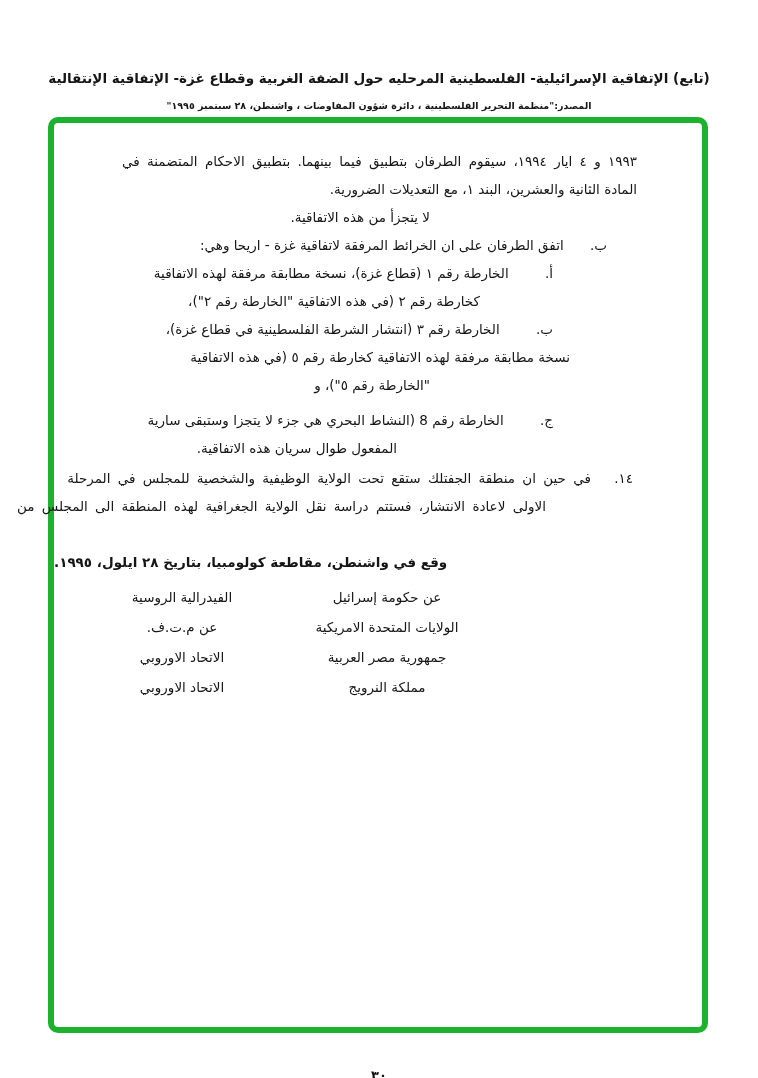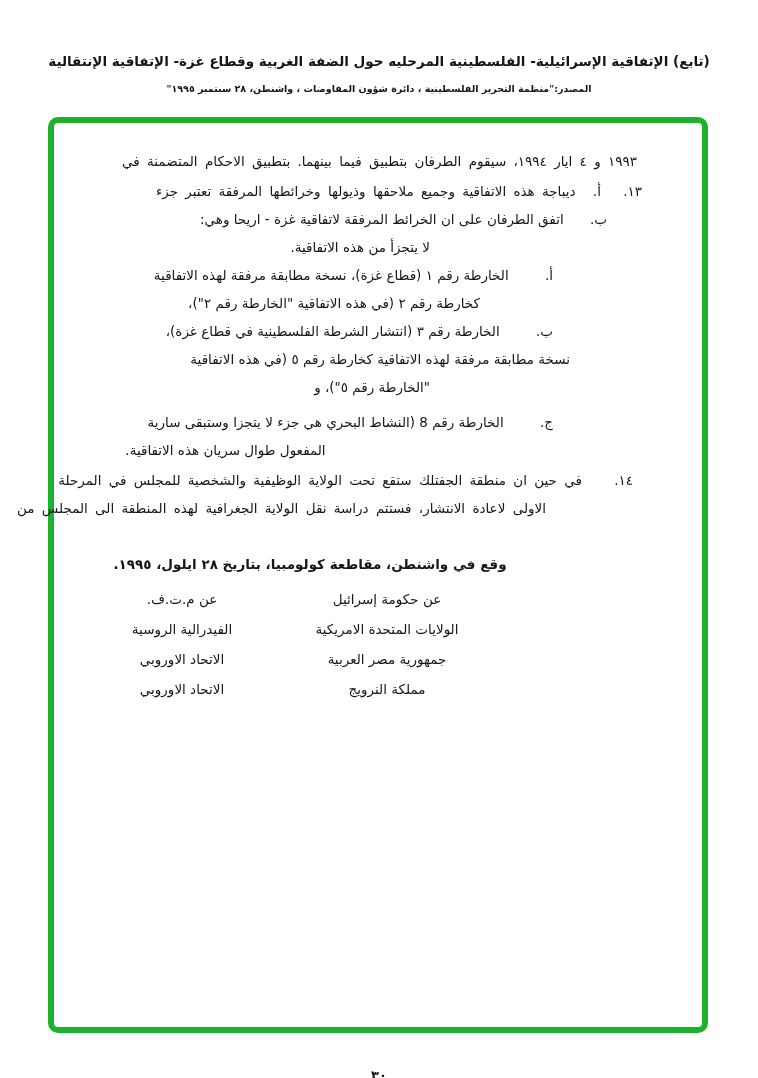--- a/index.html
+++ b/index.html
@@ -7,21 +7,21 @@
   html,body { width:758px; height:1078px; }
   body {
     position:relative;
     background:#ffffff;
     font-family:"DejaVu Sans", sans-serif;
     color:var(--ink);
     overflow:hidden;
   }
   
   .header { position:absolute; top:50px; left:0; right:0; text-align:center; direction:rtl; }
-  .t1 { font-size:13.5px; font-weight:bold; line-height:22px; }
+  .t1 { font-size:13.5px; font-weight:bold; line-height:22px;margin-top:17px; }
   .t2 { font-size:9.5px;  font-weight:bold; margin-top:10px; line-height:13px; }
   
   .frame {
     position:absolute; left:48px; top:117px; width:660px; height:916px;
     border:6px solid var(--green); border-radius:10px;
   }
   
   .content {
     position:absolute; left:54px; top:123px; width:608px; height:904px;
     padding-top:24px; direction:rtl;
@@ -39,27 +39,27 @@
   .l3 .mk  { margin-left:10px; }
   .l4  { padding-right:232px; }
   .l5  { padding-right:55px; }
   .l5 .mk { margin-left:22px; }
   .l6, .l8, .l11 { padding-right:109px; }
   .mk2 { margin-left:32px; }
   .l7  { padding-right:182px;padding-left:32px; }
   .l9  { padding-right:92px; }
   .l10 { padding-right:232px; }
   .l11 { margin-top:7px; }
-  .l12 { padding-right:265px;text-align:center; }
+  .l12 { padding-right:265px; }
   .l13 { padding-right:29px; margin-top:2px; }
-  .l13 .num { margin-left:25px; }
+  .l13 .num { margin-left:16px; }
   .l14 { padding-right:116px; }
   .l15 { padding-right:109px; }
   .signed {
-    margin-top:28px; padding-right:96px; direction:rtl; text-align:center;
+    margin-top:28px; padding-right:96px; direction:rtl; text-align:left;
     white-space:nowrap; font-weight:bold; font-size:13.5px; height:28px; line-height:28px;
   }
   
   .sigs { display:flex; direction:rtl; margin-top:6px; }
   .sig-col { text-align:center; }
   .sig-col.rcol { width:210px; margin-right:170px; }
   .sig-col.lcol { width:180px; margin-right:10px; }
   .sig-col div { height:30px; line-height:30px; font-size:13.5px; white-space:nowrap; }
   
   .pagenum {
@@ -75,33 +75,31 @@
   <div class="t2">المصدر:"منظمة التحرير الفلسطينية ، دائرة شؤون المفاوضات ، واشنطن، ٢٨ سبتمبر ١٩٩٥"</div>
 </div>
 
 <div class="frame"></div>
 
 <div class="content">
 
   <div class="ln l1 wide">
     <span>١٩٩٣ و ٤ ايار ١٩٩٤، سيقوم الطرفان بتطبيق فيما بينهما. بتطبيق الاحكام المتضمنة في</span>
   </div>
-
-  <div class="ln l3 wide">
-    <span class="num">١٣.</span>
-    <span class="mk">أ.</span>
-    <span>ديباجة هذه الاتفاقية وجميع ملاحقها وذيولها وخرائطها المرفقة تعتبر جزء</span>
-  </div>
-  <div class="ln l5">
-    <span class="mk">ب.</span>
-    <span>اتفق الطرفان على ان الخرائط المرفقة لاتفاقية غزة - اريحا وهي:</span>
+  <div class="ln l2">
+    <span>المادة الثانية والعشرين، البند ١، مع التعديلات الضرورية.</span>
   </div>
 
   <div class="ln l4">
     <span>لا يتجزأ من هذه الاتفاقية.</span>
+  </div>
+
+  <div class="ln l5">
+    <span class="mk">ب.</span>
+    <span>اتفق الطرفان على ان الخرائط المرفقة لاتفاقية غزة - اريحا وهي:</span>
   </div>
 
   <div class="ln l6">
     <span class="mk mk2">أ.</span>
     <span>الخارطة رقم ١ (قطاع غزة)، نسخة مطابقة مرفقة لهذه الاتفاقية</span>
   </div>
   <div class="ln l7">
     <span>كخارطة رقم ٢ (في هذه الاتفاقية "الخارطة رقم ٢")،</span>
   </div>
 
@@ -135,22 +133,22 @@
   <div class="signed">وقع في واشنطن، مقاطعة كولومبيا، بتاريخ ٢٨ ايلول، ١٩٩٥.</div>
 
   <div class="sigs">
     <div class="sig-col rcol">
       <div>عن حكومة إسرائيل</div>
       <div>الولايات المتحدة الامريكية</div>
       <div>جمهورية مصر العربية</div>
       <div>مملكة النرويج</div>
     </div>
     <div class="sig-col lcol">
+      <div>الفيدرالية الروسية</div>
       <div>عن م.ت.ف.</div>
-      <div>الفيدرالية الروسية</div>
       <div>الاتحاد الاوروبي</div>
       <div>الاتحاد الاوروبي</div>
     </div>
   </div>
 
 </div>
 
 <div class="pagenum">٣٠</div>
 
 </body></html>

